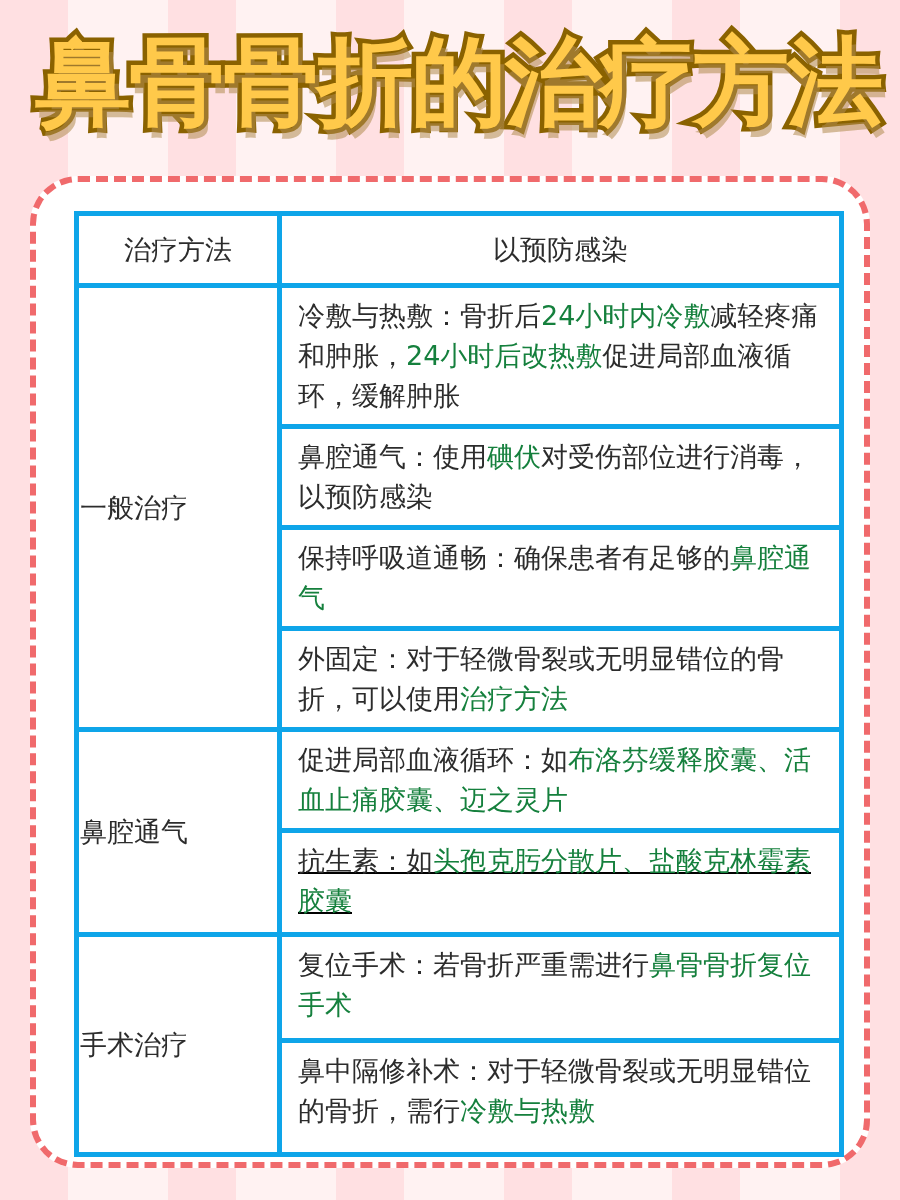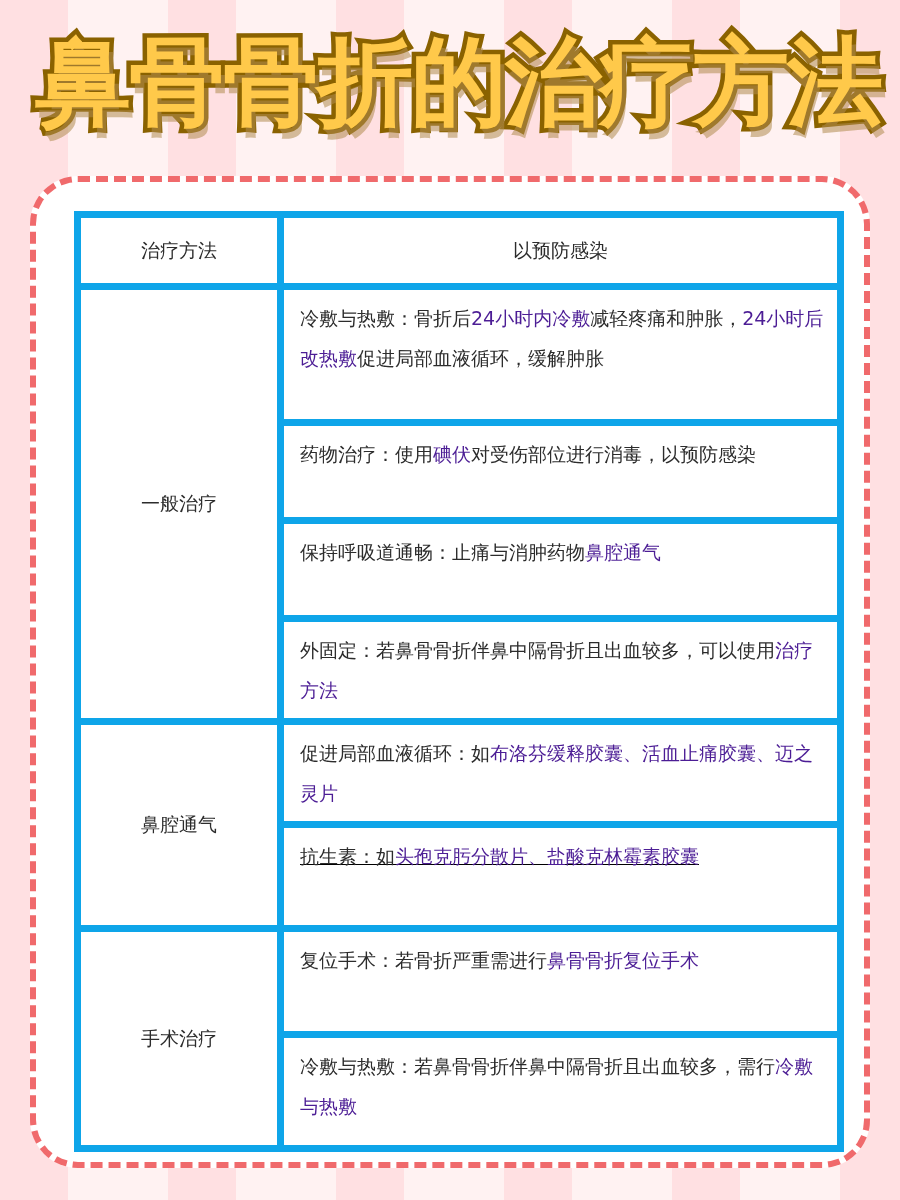--- a/index.html
+++ b/index.html
@@ -50,43 +50,42 @@
     }
     table.grid {
       position: absolute;
       left: 74px;
       top: 211px;
       width: 770px;
       border-collapse: collapse;
       background: #fff;
     }
     table.grid td, table.grid th {
-      border: 7px solid #0ea5e9;
+      border: 5px solid #0ea5e9;
       box-sizing: border-box;
       color: #2c2c2c;
-      font-size: 19px;
+      font-size: 27px;
       font-weight: normal;
     }
     table.grid th {
       height: 72px;
       text-align: center;
       vertical-align: middle;
     }
     .col-method { width: 203px; }
     td.method {
-      text-align: center;
       vertical-align: middle;
       font-family: Liberation Serif, serif;
     }
     td.detail {
       padding: 8px 12px 8px 16px;
       line-height: 40px;
       vertical-align: top;
     }
-    .hl { color: #4c1d95; }
+    .hl { color: #15803d; }
     .r1 { height: 136px; }
     .r2 { height: 98px; }
     .r3 { height: 98px; }
     .r4 { height: 96px; }
     .r5 { height: 100px; }
     .r6 { height: 104px; text-decoration: underline; }
     .r7 { height: 106px; }
     .r8 { height: 114px; }
   </style>
 </head>
@@ -106,31 +105,31 @@
   <tbody>
 
     <tr class="r1">
       <td class="method" rowspan="4">一般治疗</td>
       <td class="detail">
         <span>冷敷与热敷：骨折后</span><span class="hl">24小时内冷敷</span><span>减轻疼痛和肿胀，</span><span class="hl">24小时后改热敷</span><span>促进局部血液循环，缓解肿胀</span>
       </td>
     </tr>
     <tr class="r2">
       <td class="detail">
-        <span>药物治疗：使用</span><span class="hl">碘伏</span><span>对受伤部位进行消毒，以预防感染</span>
+        <span>鼻腔通气：使用</span><span class="hl">碘伏</span><span>对受伤部位进行消毒，以预防感染</span>
       </td>
     </tr>
     <tr class="r3">
       <td class="detail">
-        <span>保持呼吸道通畅：止痛与消肿药物</span><span class="hl">鼻腔通气</span>
+        <span>保持呼吸道通畅：确保患者有足够的</span><span class="hl">鼻腔通气</span>
       </td>
     </tr>
     <tr class="r4">
       <td class="detail">
-        <span>外固定：若鼻骨骨折伴鼻中隔骨折且出血较多，可以使用</span><span class="hl">治疗方法</span>
+        <span>外固定：对于轻微骨裂或无明显错位的骨折，可以使用</span><span class="hl">治疗方法</span>
       </td>
     </tr>
 
     <tr class="r5">
       <td class="method" rowspan="2">鼻腔通气</td>
       <td class="detail">
         <span>促进局部血液循环：如</span><span class="hl">布洛芬缓释胶囊、活血止痛胶囊、迈之灵片</span>
       </td>
     </tr>
     <tr class="r6">
@@ -140,17 +139,17 @@
     </tr>
 
     <tr class="r7">
       <td class="method" rowspan="2">手术治疗</td>
       <td class="detail">
         <span>复位手术：若骨折严重需进行</span><span class="hl">鼻骨骨折复位手术</span>
       </td>
     </tr>
     <tr class="r8">
       <td class="detail">
-        <span>冷敷与热敷：若鼻骨骨折伴鼻中隔骨折且出血较多，需行</span><span class="hl">冷敷与热敷</span>
+        <span>鼻中隔修补术：对于轻微骨裂或无明显错位的骨折，需行</span><span class="hl">冷敷与热敷</span>
       </td>
     </tr>
   </tbody>
 </table>
 
 </body></html>

